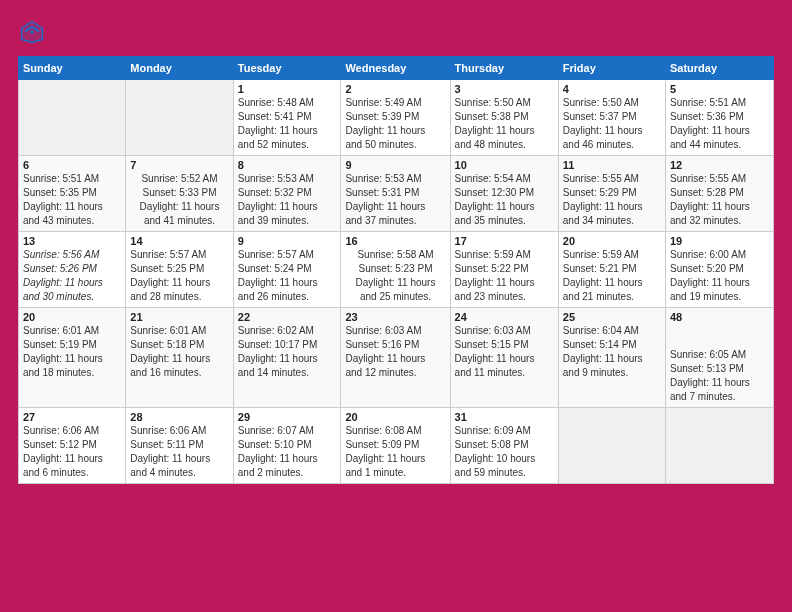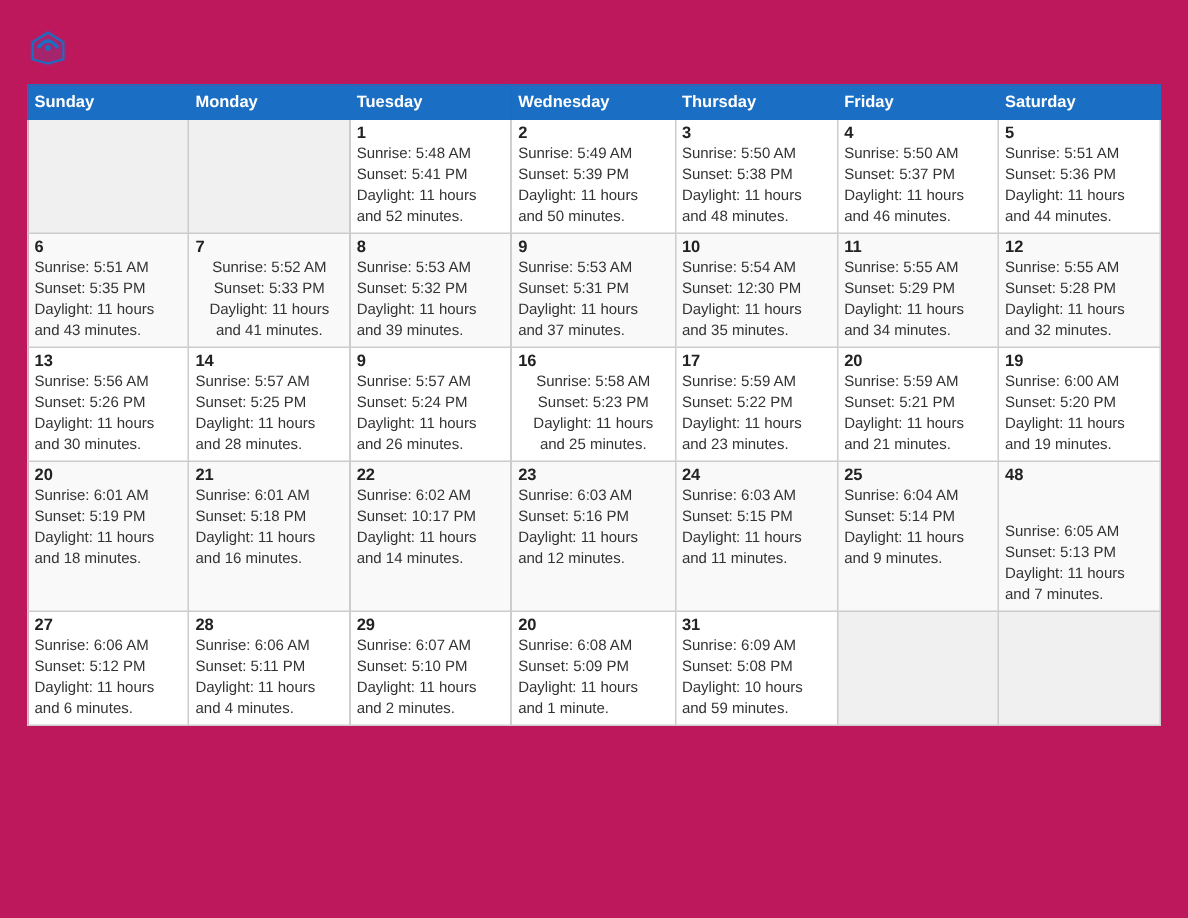--- a/index.html
+++ b/index.html
@@ -215,21 +215,21 @@
             <span class="day-num">12</span>
             <div class="day-info" style="white-space: pre-line;">Sunrise: 5:55 AM
 Sunset: 5:28 PM
 Daylight: 11 hours
 and 32 minutes.</div>
           </td>
         </tr>
         <tr>
           <td>
             <span class="day-num">13</span>
-            <div class="day-info" style="white-space: pre-line;">Sunrise: 5:56 AM
+            <div class="day-info" style="white-space: pre-line; font-style: italic;">Sunrise: 5:56 AM
 Sunset: 5:26 PM
 Daylight: 11 hours
 and 30 minutes.</div>
           </td>
           <td>
             <span class="day-num">14</span>
             <div class="day-info" style="white-space: pre-line;">Sunrise: 5:57 AM
 Sunset: 5:25 PM
 Daylight: 11 hours
 and 28 minutes.</div>

